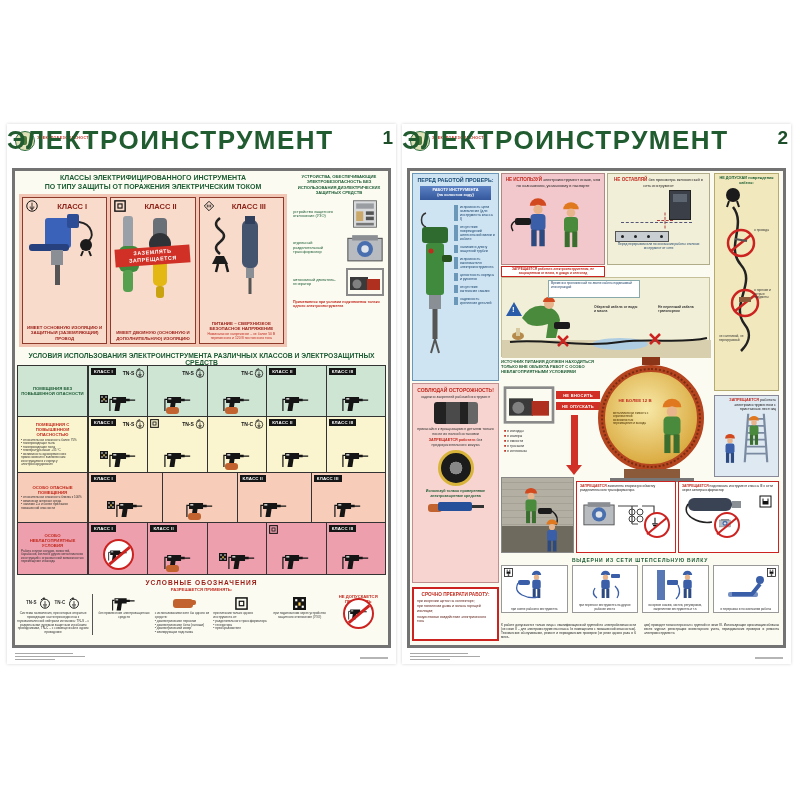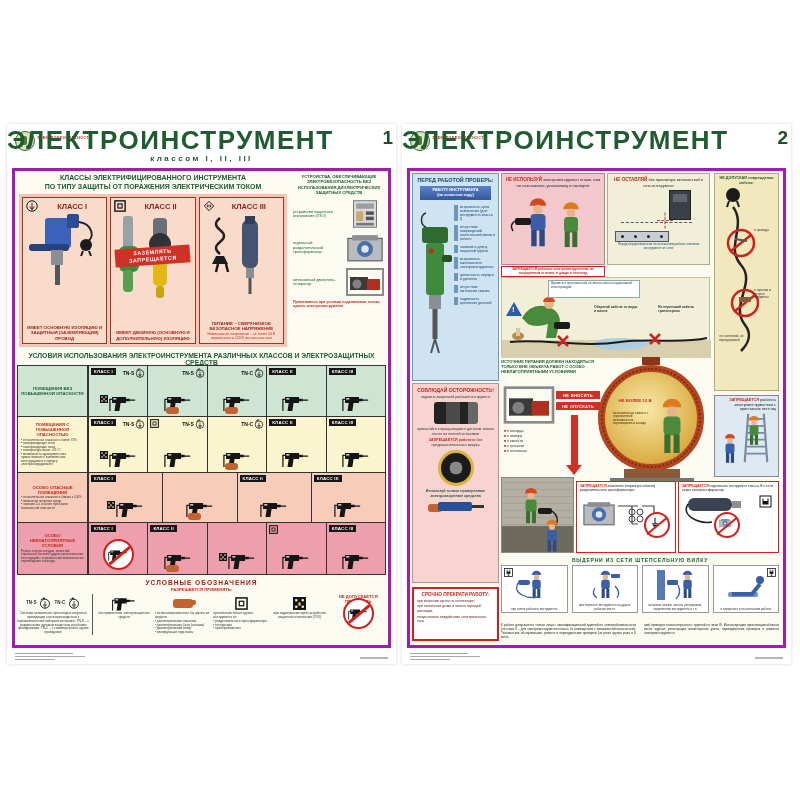--- a/index.html
+++ b/index.html
@@ -21,21 +21,21 @@
   .logo{position:absolute;left:8px;top:7px;width:18px;height:18px;border-radius:50%;
     border:1.5px solid #2d6e3e;background:radial-gradient(#f2eccb,#cfd8a8);}
   .logo::after{content:"";position:absolute;left:5px;top:4px;width:6px;height:9px;background:#4a7a3c;border-radius:2px;}
   .brand{position:absolute;left:30px;top:13px;font-size:3.6px;color:#c22a1e;font-weight:bold;letter-spacing:.4px;width:52px;line-height:1.1;}
   .title{position:absolute;left:0;right:0;top:1px;font-size:26px;font-weight:700;
     color:#215c30;letter-spacing:1.5px;font-stretch:condensed;}
   .subtitle{position:absolute;left:0;right:0;top:30px;text-align:center;font-size:8px;font-weight:bold;
     color:#215c30;letter-spacing:2.5px;}
   .num{position:absolute;right:3px;top:3px;font-size:19px;font-weight:900;color:#1c4f2a;}
 
-  .gbox{position:absolute;left:5px;right:5px;top:44px;bottom:16px;border:3px solid #a21caf;background:#fbfbf2;}
+  .gbox{position:absolute;left:5px;right:5px;top:44px;bottom:16px;border:3px solid #737373;background:#fbfbf2;}
 
   
   .s1h{left:4px;top:3px;width:268px;font-size:7px;line-height:1.25;}
   .clspanel{left:4px;top:23px;width:268px;height:153px;background:#f2c6b4;padding:3px;box-sizing:border-box;display:flex;gap:3px;}
   .card{flex:1;background:#f8dbcb;border:1.5px solid #8d3a2a;position:relative;display:flex;flex-direction:column;}
   .cardhead{display:flex;align-items:center;gap:3px;padding:2px 3px 0 3px;}
   .cardhead .cname{font-size:7.5px;font-weight:bold;color:#8d2318;flex:1;text-align:center;}
   .csym{width:12px;height:12px;flex:none;}
   .cardart{flex:1;position:relative;}
   .cardcap{font-size:4.4px;font-weight:bold;color:#9b1c15;text-align:center;padding:1px 2px 2px;line-height:1.2;}
@@ -268,21 +268,20 @@
   </defs>
 </svg>
 
 <div class="canvas">
 
   <div class="sheet" id="s1">
     <div class="hdr">
       <div class="logo"></div>
       <div class="brand">ЭЛЕКТРОБЕЗОПАСНОСТЬ</div>
       <div class="title">ЭЛЕКТРОИНСТРУМЕНТ</div>
-      <div class="subtitle">классом I, II, III</div>
       <div class="num">1</div>
     </div>
 
     <div class="gbox">
       <div class="abs s1h ctr b grn pre">КЛАССЫ ЭЛЕКТРИФИЦИРОВАННОГО ИНСТРУМЕНТА
 ПО ТИПУ ЗАЩИТЫ ОТ ПОРАЖЕНИЯ ЭЛЕКТРИЧЕСКИМ ТОКОМ</div>
 
       <div class="abs clspanel">
         <div class="card">
           <div class="cardhead">

